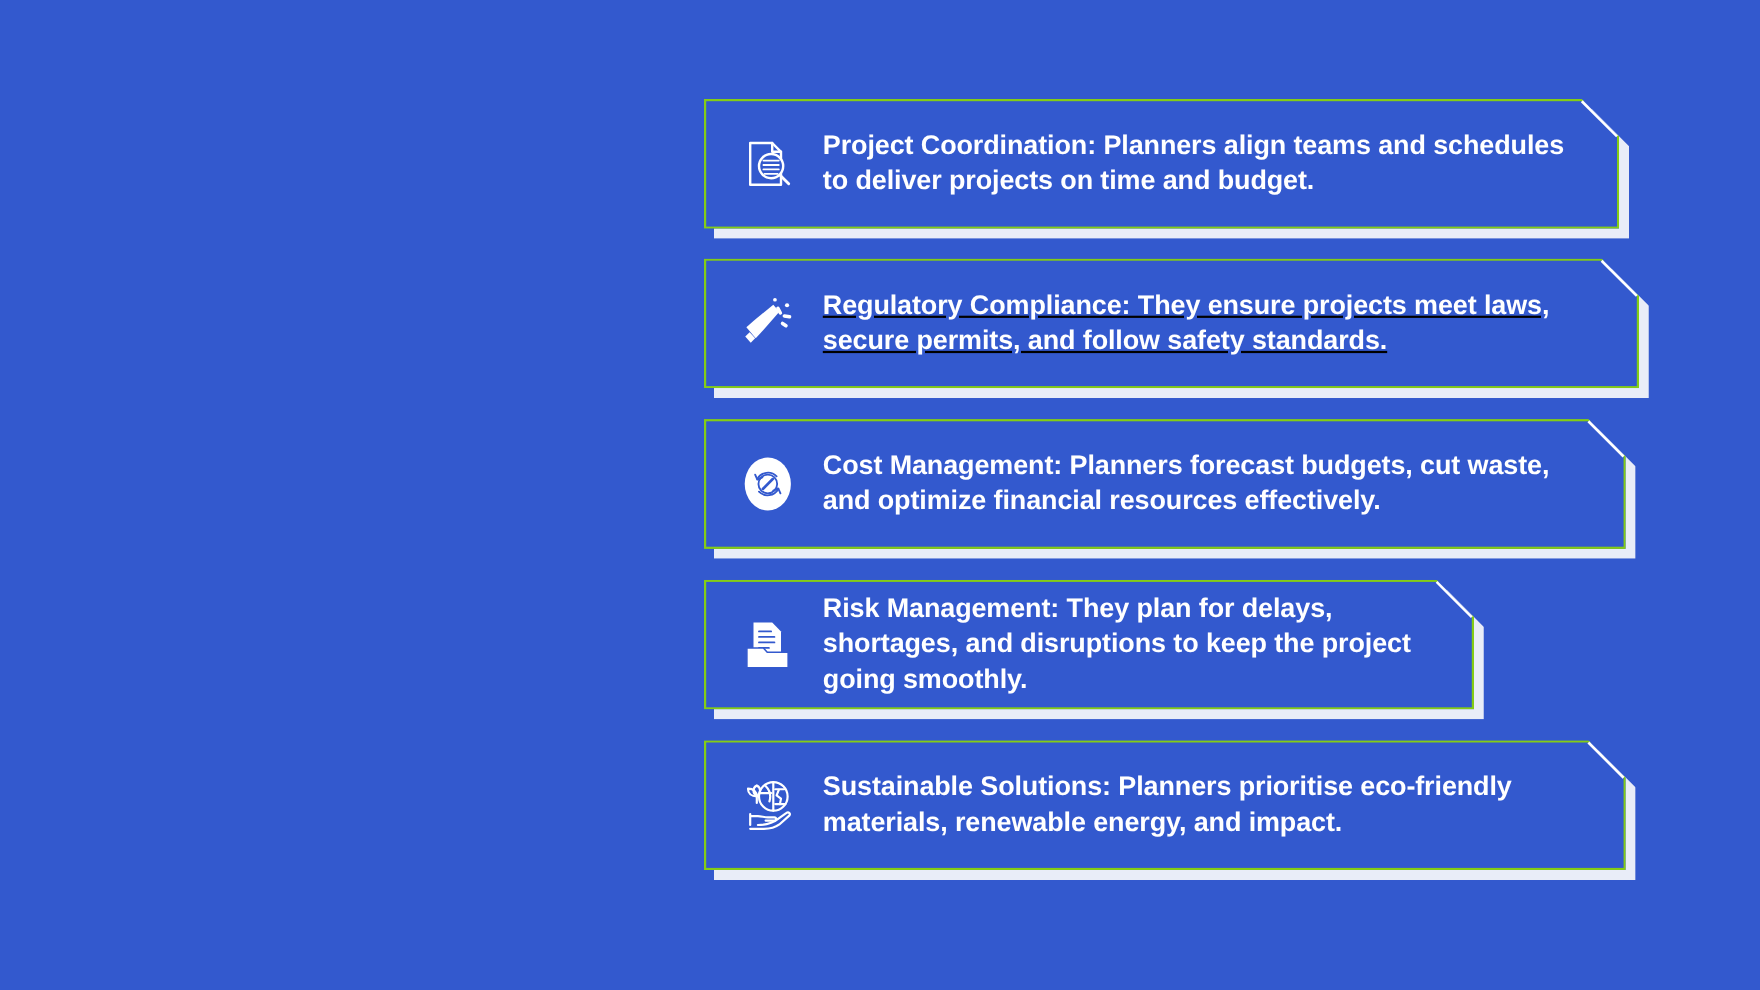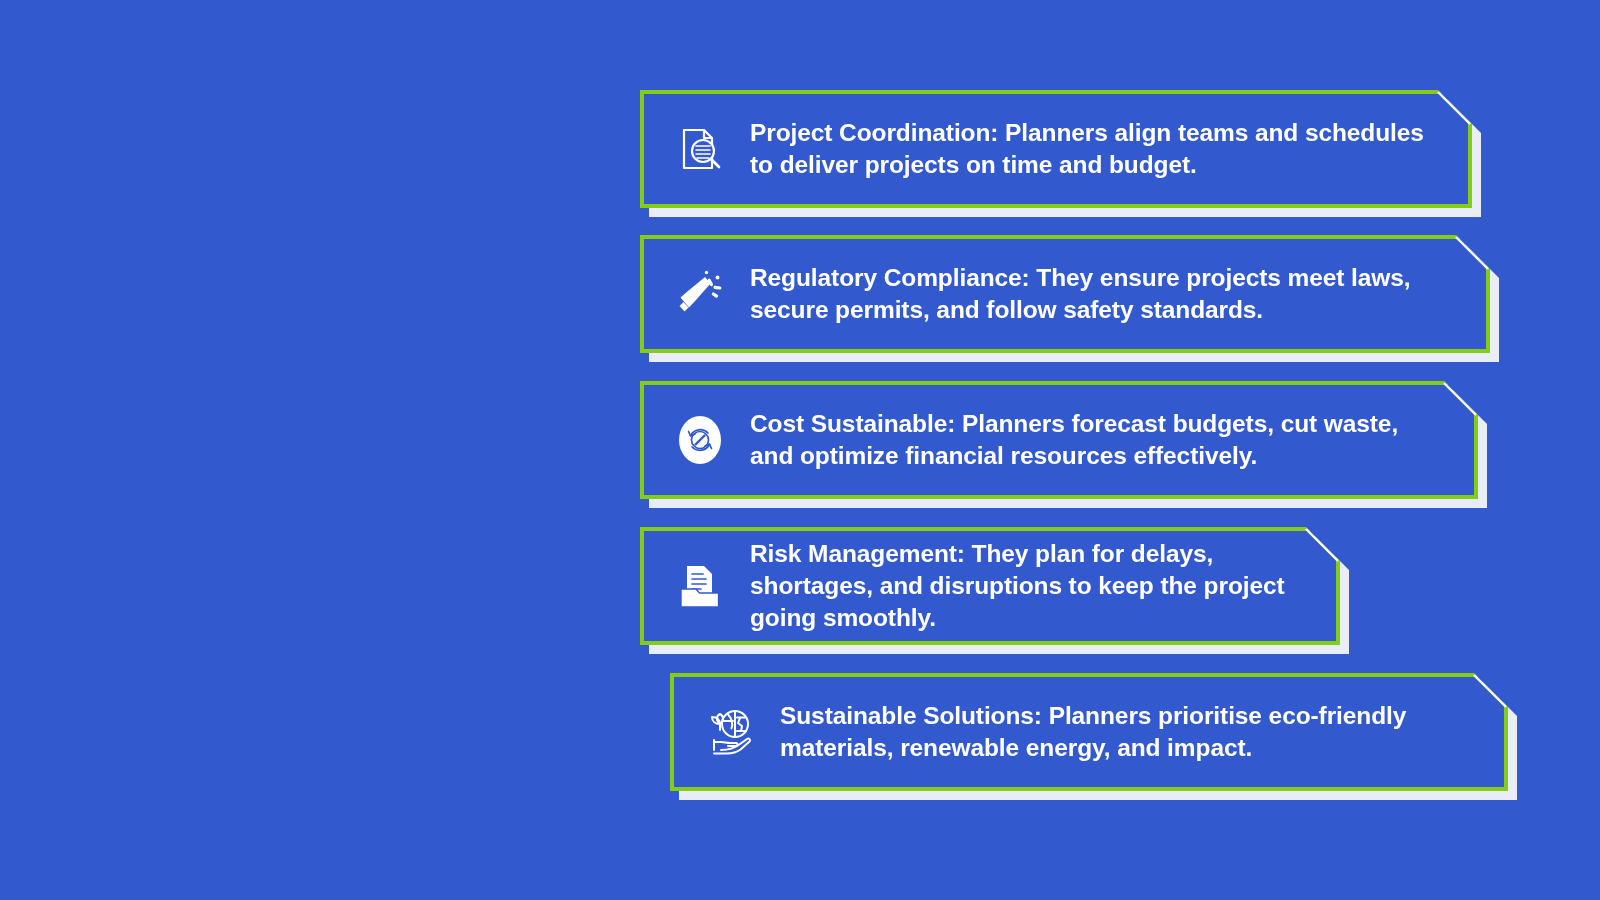--- a/index.html
+++ b/index.html
@@ -88,21 +88,21 @@
       100% 34px,
       100% 100%,
       0 100%
     );
   }
 
   .card {
     position: relative;
     box-sizing: border-box;
     background: #3359CE;
-    border: 4px solid #84cc16;
+    border: 2px solid #84cc16;
     clip-path: polygon(
       0 0,
       calc(100% - 34px) 0,
       100% 34px,
       100% 100%,
       0 100%
     );
     display: flex;
     align-items: center;
     padding: 0 28px 0 26px;
@@ -160,21 +160,21 @@
             <line x1="39" y1="38" x2="47" y2="46" stroke-width="2.6"></line>
           </svg>
         </div>
         <div class="card-text">Project Coordination: Planners align teams and schedules to deliver projects on time and budget.</div>
       </div>
       <svg class="fold" viewBox="0 0 36 36">
         <path d="M2 2 L34 34" stroke="#FFFFFF" stroke-width="2.4" fill="none"></path>
       </svg>
     </div>
 
-    <div class="card-wrap" style="top:145px; left:0px; width:850px; height:118px;">
+    <div class="card-wrap" style="top:145px; left:0px; width:850px; height:118px;text-decoration:underline;">
       <div class="card-shadow"></div>
       <div class="card">
         <div class="card-icon">
           <svg width="56" height="56" viewBox="0 0 56 56">
             <g fill="#FFFFFF">
               <path d="M8.5 31.5 L16 25 L33 11 L38.5 17.5 L24 34 L17 41.5 Z"></path>
               <path d="M11.5 36 L16.5 41.5 L12.5 45.5 L7.5 40 Z"></path>
               <rect x="36.5" y="12.5" width="3.2" height="8" rx="1.6" transform="rotate(-28 38 16)"></rect>
               <rect x="41.5" y="20" width="8" height="3.2" rx="1.6" transform="rotate(8 45 21)"></rect>
               <rect x="39.5" y="27.5" width="7" height="3.2" rx="1.6" transform="rotate(34 43 29)"></rect>
@@ -199,21 +199,21 @@
             <g fill="none" stroke="#3359CE" stroke-width="1.7" stroke-linecap="round" stroke-linejoin="round">
               <path d="M18.5 23.5 a11 11 0 0 1 17.5 -2.5"></path>
               <path d="M37.5 32.5 a11 11 0 0 1 -17.5 2.5"></path>
               <path d="M16.5 19.5 l2 4.5 l4.5 -2"></path>
               <path d="M39.5 36.5 l-2 -4.5 l-4.5 2"></path>
               <circle cx="28" cy="28" r="8.5"></circle>
               <line x1="23.5" y1="32.5" x2="32.5" y2="23.5" stroke-width="2.4"></line>
             </g>
           </svg>
         </div>
-        <div class="card-text">Cost Sustainable: Planners forecast budgets, cut waste, and optimize financial resources effectively.</div>
+        <div class="card-text">Cost Management: Planners forecast budgets, cut waste, and optimize financial resources effectively.</div>
       </div>
       <svg class="fold" viewBox="0 0 36 36">
         <path d="M2 2 L34 34" stroke="#FFFFFF" stroke-width="2.4" fill="none"></path>
       </svg>
     </div>
 
     <div class="card-wrap" style="top:437px; left:0px; width:700px; height:118px;">
       <div class="card-shadow"></div>
       <div class="card">
         <div class="card-icon">
@@ -234,21 +234,21 @@
             <path d="M9 31 h15 l3.5 4 h19 v14 H9 Z" fill="none" stroke="#3359CE" stroke-width="1.4"></path>
           </svg>
         </div>
         <div class="card-text">Risk Management: They plan for delays, shortages, and disruptions to keep the project going smoothly.</div>
       </div>
       <svg class="fold" viewBox="0 0 36 36">
         <path d="M2 2 L34 34" stroke="#FFFFFF" stroke-width="2.4" fill="none"></path>
       </svg>
     </div>
 
-    <div class="card-wrap" style="top:583px; left:0px; width:838px; height:118px;margin-left:30px;">
+    <div class="card-wrap" style="top:583px; left:0px; width:838px; height:118px;">
       <div class="card-shadow"></div>
       <div class="card">
         <div class="card-icon">
           <svg width="56" height="56" viewBox="0 0 56 56" fill="none" stroke="#FFFFFF" stroke-width="2" stroke-linecap="round" stroke-linejoin="round">
             <circle cx="33" cy="20" r="13"></circle>
             <path d="M26 10.5 c4 4 5 9 3.5 14 M33 7 v26 M21 17 h10 M35 13.5 h8 M35 27 h9"></path>
             <path d="M38 14 l-2 5 l4 3 l-1 5"></path>
             <path d="M18 20 c-4 -3 -4 -8 0 -10 c4 2 4 7 0 10 Z"></path>
             <path d="M18 20 c-5 0 -8 -3 -8 -7 c5 0 8 3 8 7 Z"></path>
             <path d="M18 20 v6"></path>

